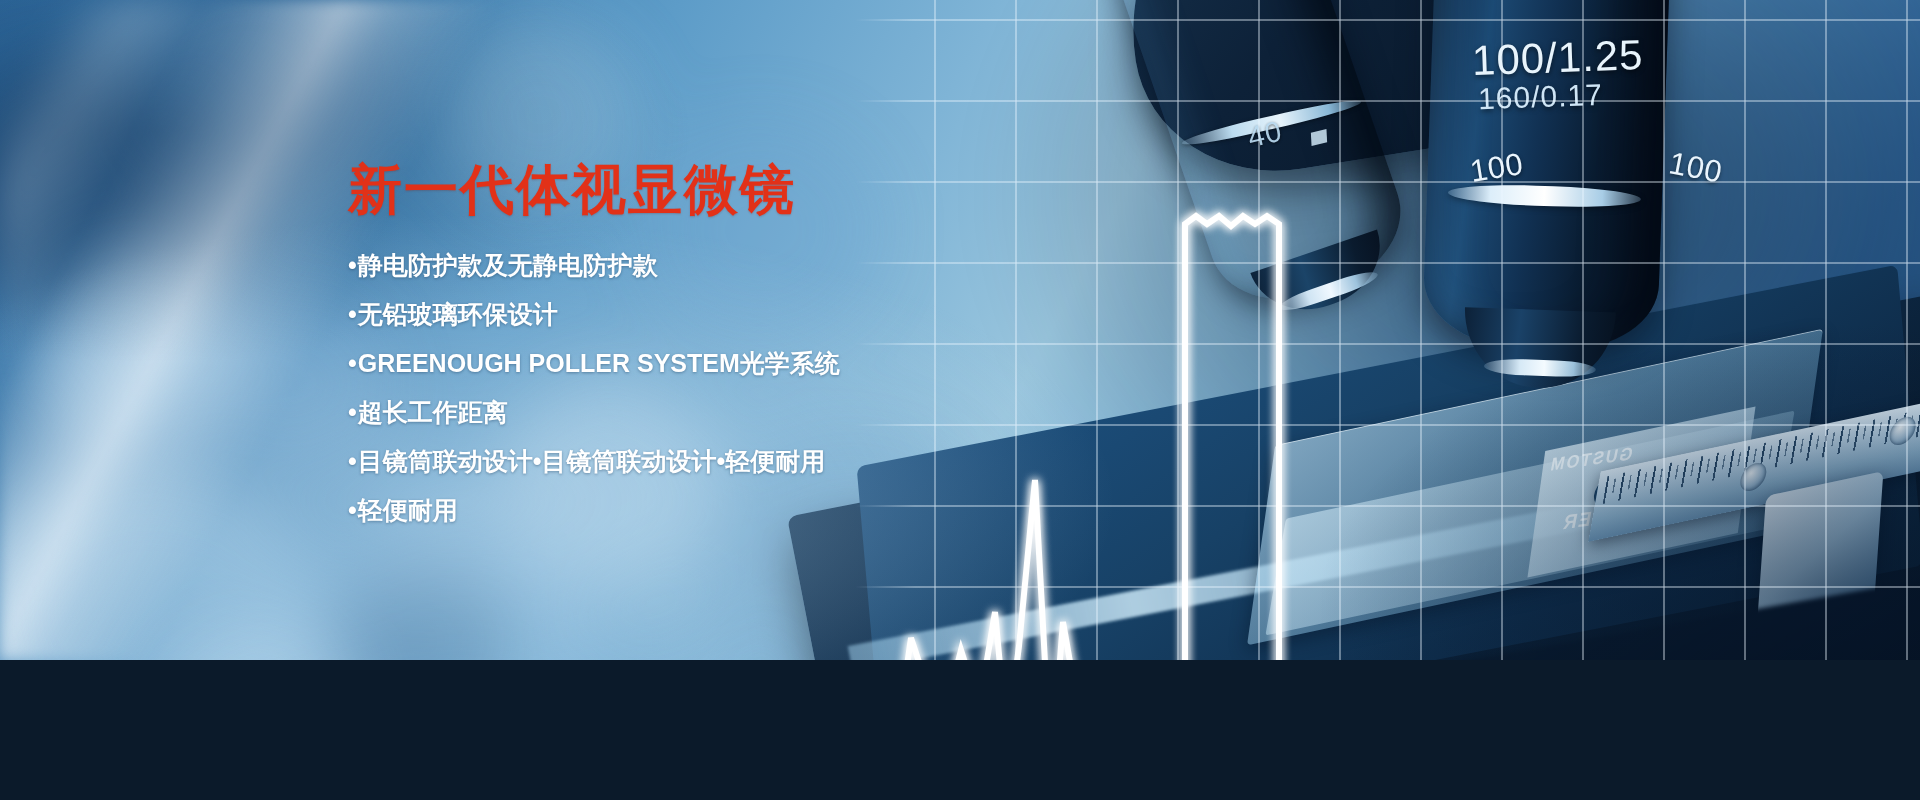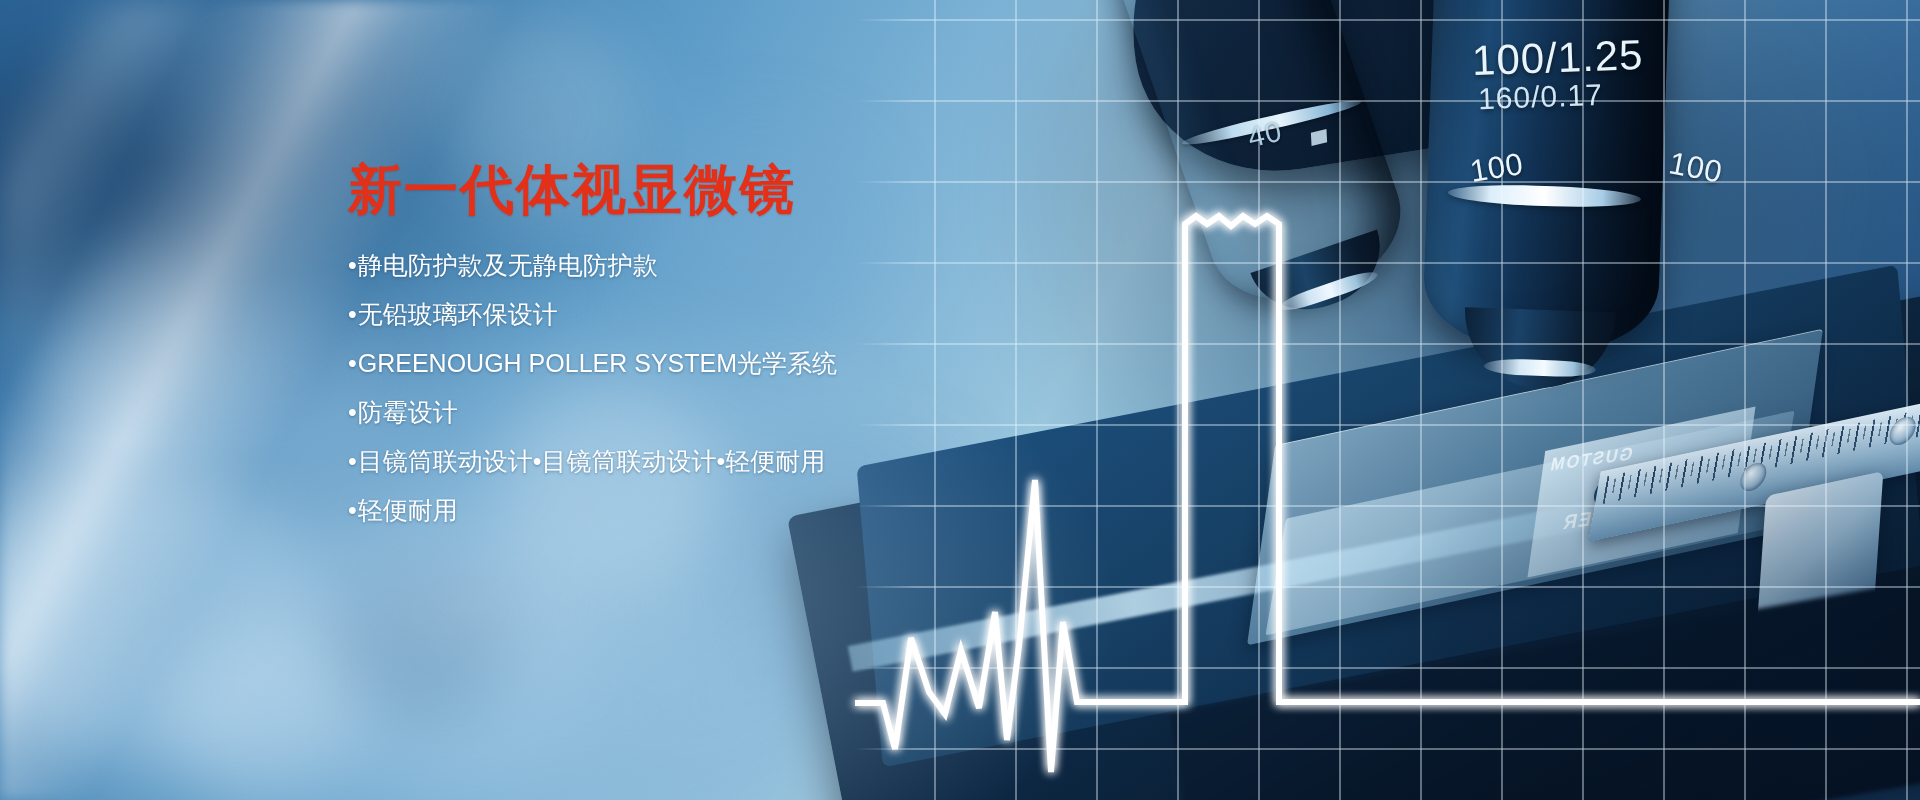--- a/index.html
+++ b/index.html
@@ -9,21 +9,21 @@
     background: #0b1a2a;
   }
   body {
     font-family: "Liberation Sans", "DejaVu Sans", sans-serif;
   }
 
   
   #banner {
     position: relative;
     width: 1920px;
-    height: 800px;
+    height: 660px;
     overflow: hidden;
     background: #3a7bb5;
   }
 
   
   .layer { position: absolute; inset: 0; }
 
   
   .bg-base {
     background:
@@ -355,21 +355,21 @@
     font-weight: bold;
     letter-spacing: 2px;
     line-height: 1.1;
     margin: 0 0 34px 0;
     text-shadow: 0 1px 2px rgba(120,20,10,.22);
   }
   .features { list-style: none; margin: 0; padding: 0; }
   .features li {
     color: #ffffff;
     font-size: 25px;
-    font-weight: normal;
+    font-weight: bold;
     line-height: 1.0;
     margin-bottom: 24px;
     white-space: nowrap;
     text-shadow: 0 1px 3px rgba(20,50,80,.42);
   }
   .features li .bullet {
     display: inline-block;
     margin-right: 1px;
   }
 </style>
@@ -499,19 +499,19 @@
                L 306,396" opacity="0"></path>
     </svg>
   </div>
 
   <div class="copy">
     <h1 class="headline">新一代体视显微镜</h1>
     <ul class="features">
       <li><span class="bullet">•</span><span>静电防护款及无静电防护款</span></li>
       <li><span class="bullet">•</span><span>无铅玻璃环保设计</span></li>
       <li><span class="bullet">•</span><span>GREENOUGH POLLER SYSTEM光学系统</span></li>
-      <li><span class="bullet">•</span><span>防霉设计</span></li>
+      <li><span class="bullet">•</span><span>超长工作距离</span></li>
       <li><span class="bullet">•</span><span>目镜筒联动设计•目镜筒联动设计•轻便耐用</span></li>
       <li><span class="bullet">•</span><span>轻便耐用</span></li>
     </ul>
   </div>
 
 </div>
 
 </body></html>

